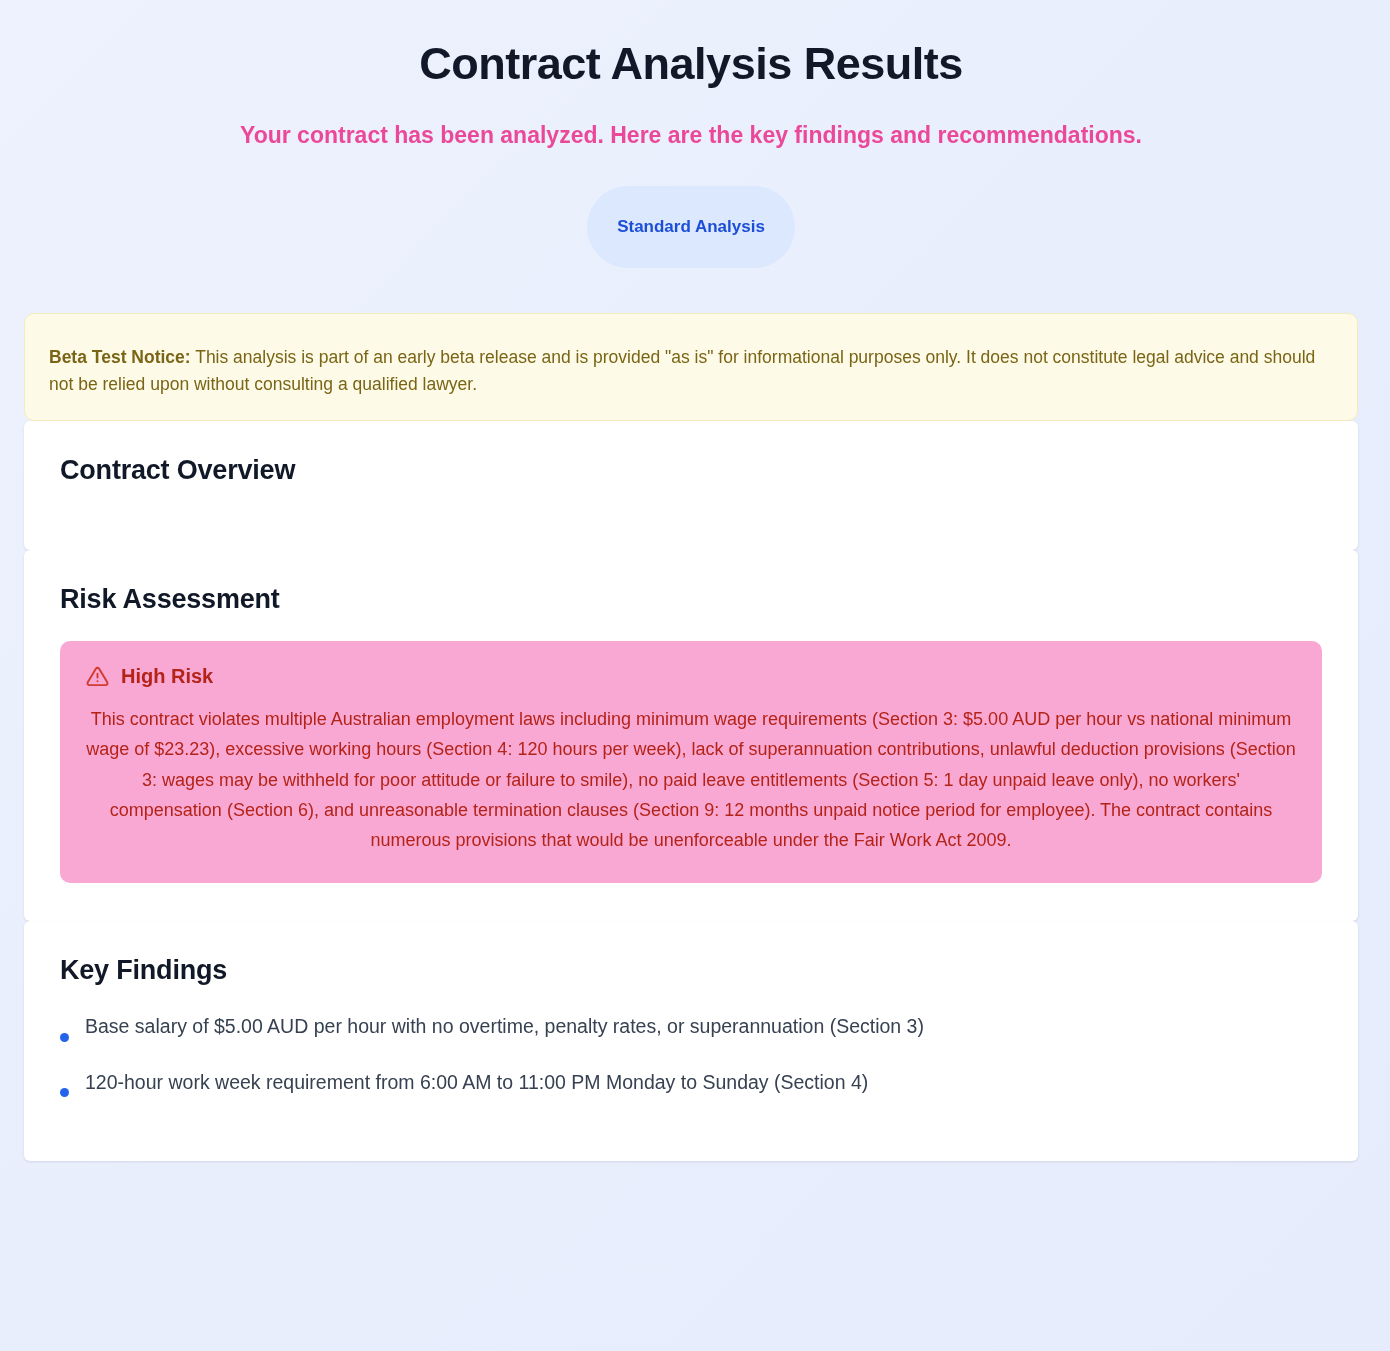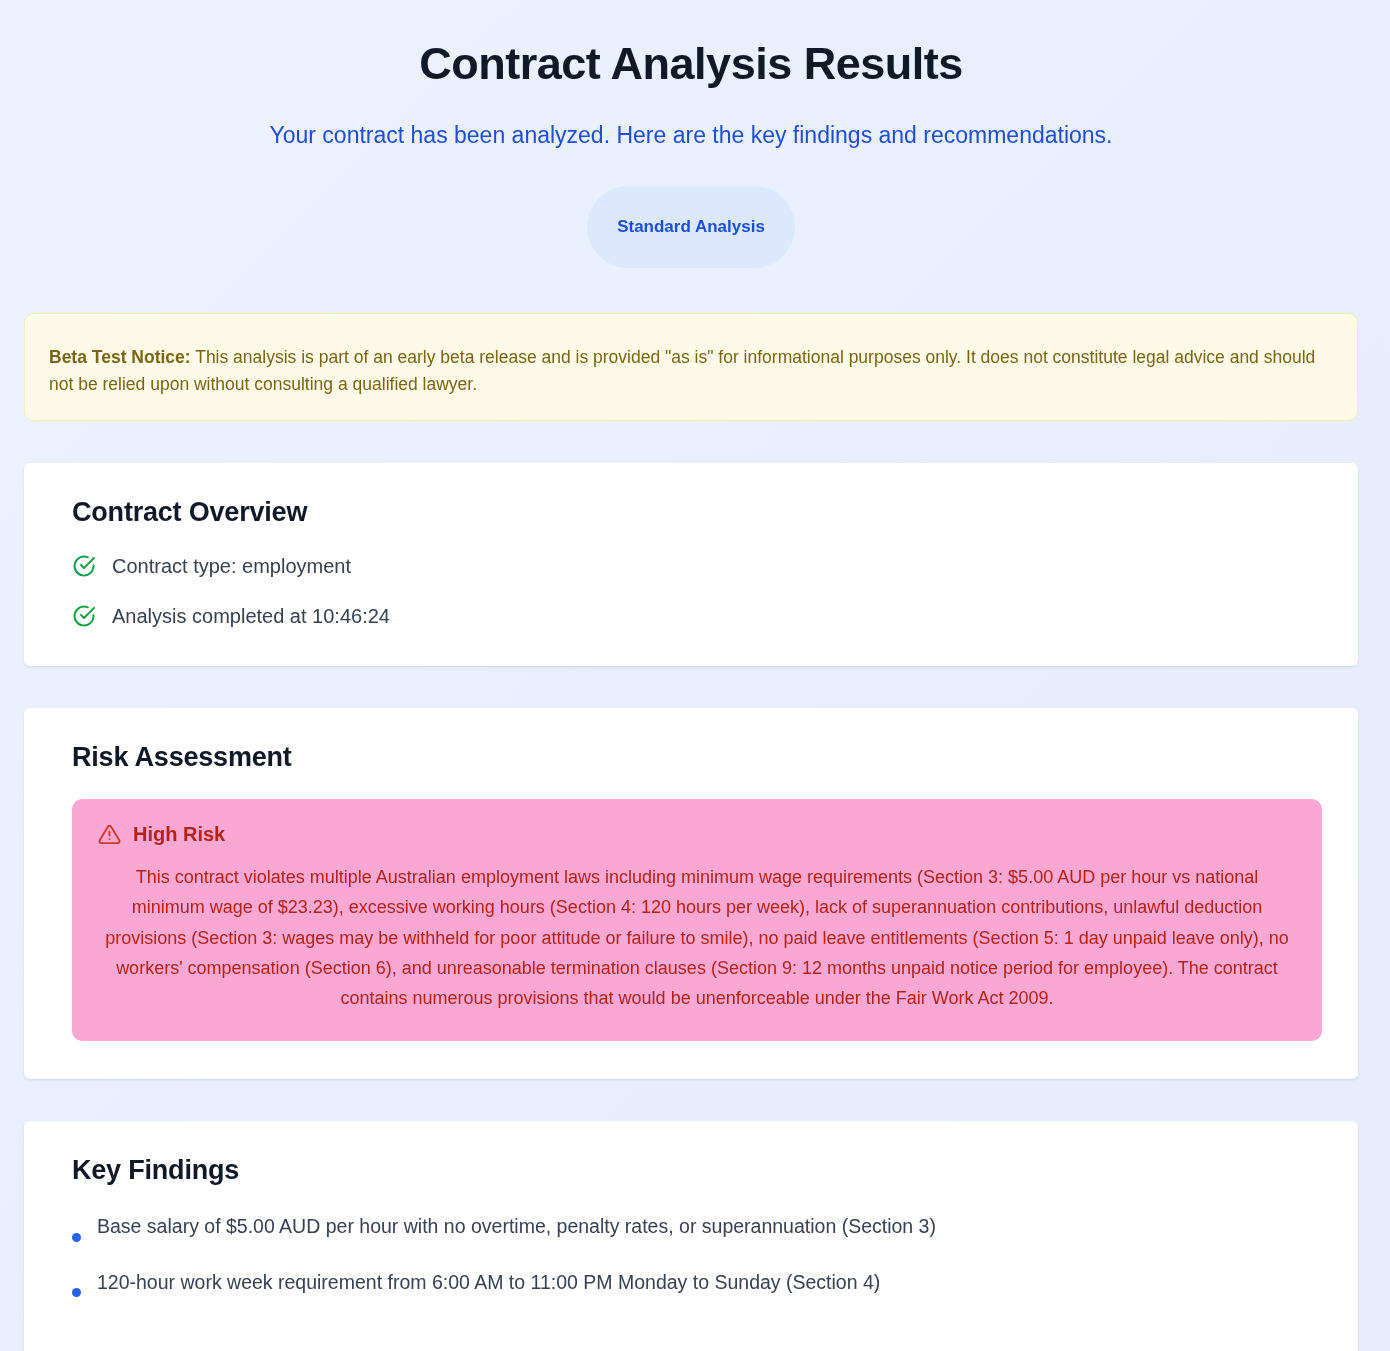--- a/index.html
+++ b/index.html
@@ -23,23 +23,23 @@
     text-align: center;
     font-size: 45px;
     font-weight: bold;
     color: #111827;
     margin: 38px 0 0 0;
     letter-spacing: -0.5px;
   }
   .page-subtitle {
     text-align: center;
     font-size: 23px;
-    color: #1d4ed8;
+    color: #ec4899;
     margin: 32px 0 0 0;
-    font-weight: normal;
+    font-weight: bold;
   }
   .badge-row {
     display: flex;
     justify-content: center;
     margin-top: 37px;
   }
   .analysis-badge {
     background: #dbe8fd;
     color: #1d4ed8;
     font-size: 17px;
@@ -56,24 +56,23 @@
     padding: 30px 24px 22px 24px;
     color: #7a6415;
     font-size: 17.5px;
     line-height: 1.55;
   }
   .notice b {
     color: #7a6415;
     font-weight: bold;
   }
   .card {
-    margin-top: 42px;
     background: #ffffff;
     border-radius: 6px;
-    padding: 34px 36px 38px 48px;
+    padding: 34px 36px 38px 36px;
     box-shadow: 0 1px 3px rgba(16,24,40,0.07), 0 1px 2px rgba(16,24,40,0.04);
   }
   .card h2 {
     font-size: 27px;
     font-weight: bold;
     color: #111827;
     margin: 0 0 26px 0;
     letter-spacing: -0.2px;
   }
   .overview-list {
@@ -159,40 +158,20 @@
   <div class="badge-row">
     <span class="analysis-badge">Standard Analysis</span>
   </div>
 
   <div class="notice">
     <b>Beta Test Notice:</b><span> This analysis is part of an early beta release and is provided "as is" for informational purposes only. It does not constitute legal advice and should not be relied upon without consulting a qualified lawyer.</span>
   </div>
 
   <div class="card">
     <h2>Contract Overview</h2>
-    <ul class="overview-list">
-      <li class="overview-item">
-        <span class="check-icon">
-          <svg viewBox="0 0 24 24" width="24" height="24" fill="none" stroke="#16a34a" stroke-width="2" stroke-linecap="round" stroke-linejoin="round">
-            <path d="M21.5 11.2V12a9.5 9.5 0 1 1-5.6-8.7"></path>
-            <polyline points="22 4 12 14.01 9 11.01"></polyline>
-          </svg>
-        </span>
-        <span>Contract type: employment</span>
-      </li>
-      <li class="overview-item">
-        <span class="check-icon">
-          <svg viewBox="0 0 24 24" width="24" height="24" fill="none" stroke="#16a34a" stroke-width="2" stroke-linecap="round" stroke-linejoin="round">
-            <path d="M21.5 11.2V12a9.5 9.5 0 1 1-5.6-8.7"></path>
-            <polyline points="22 4 12 14.01 9 11.01"></polyline>
-          </svg>
-        </span>
-        <span>Analysis completed at 10:46:24</span>
-      </li>
-    </ul>
   </div>
 
   <div class="card">
     <h2>Risk Assessment</h2>
     <div class="risk-box">
       <div class="risk-head">
         <span class="warn-icon">
           <svg viewBox="0 0 24 24" width="23" height="23" fill="none" stroke="#d13b2e" stroke-width="2" stroke-linecap="round" stroke-linejoin="round">
             <path d="M10.29 3.86L1.82 18a2 2 0 0 0 1.71 3h16.94a2 2 0 0 0 1.71-3L13.71 3.86a2 2 0 0 0-3.42 0z"></path>
             <line x1="12" y1="9" x2="12" y2="13"></line>

